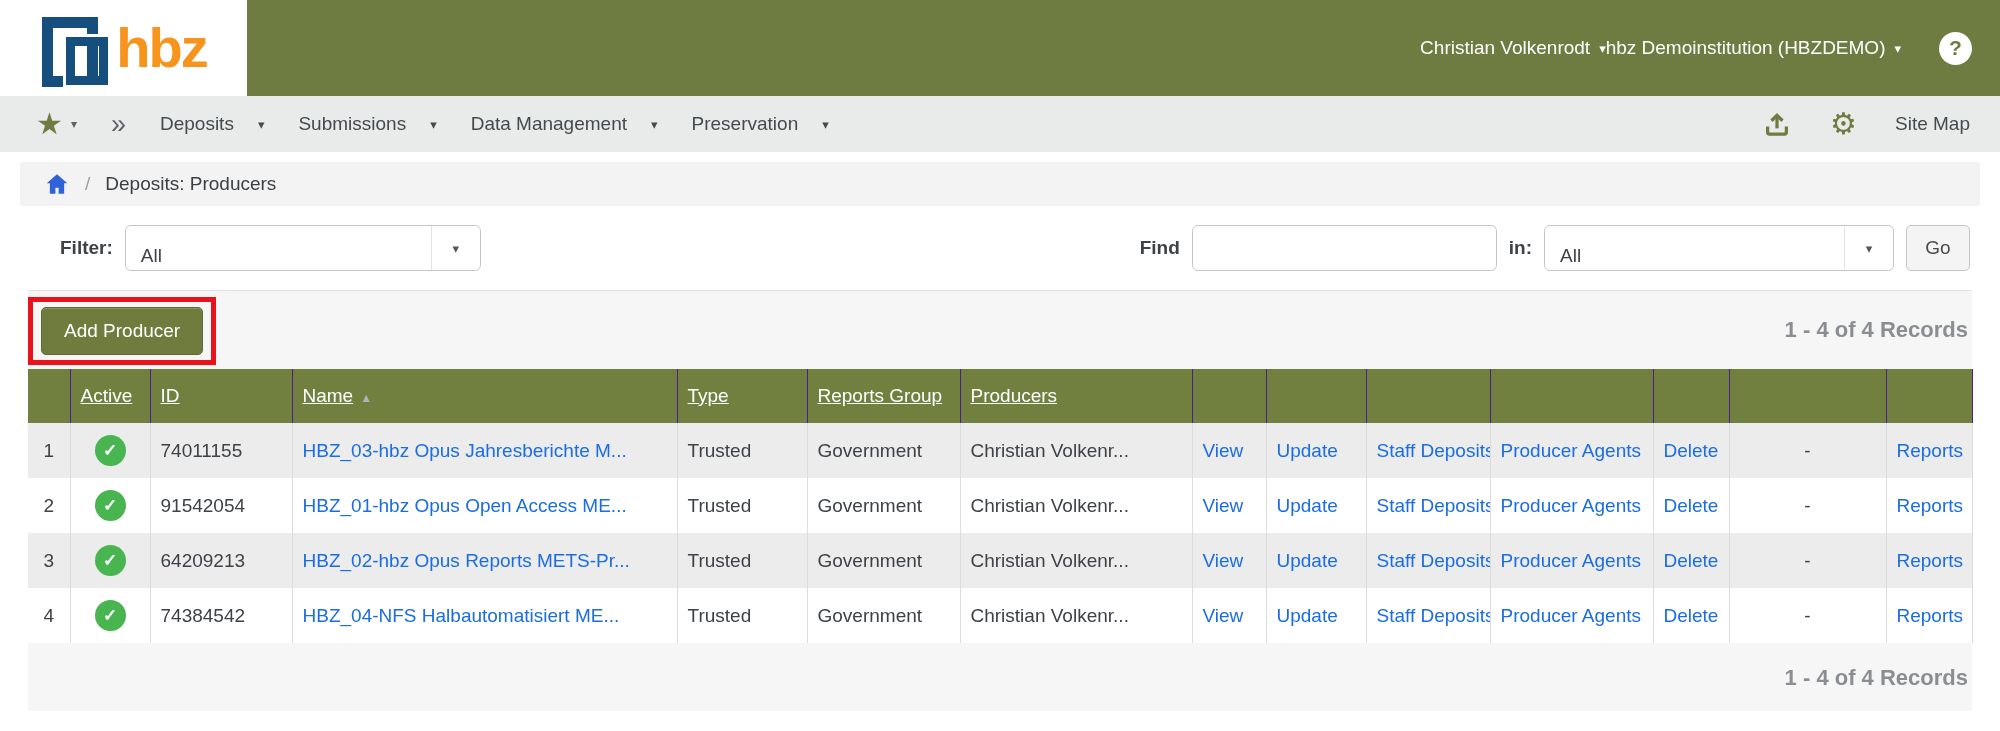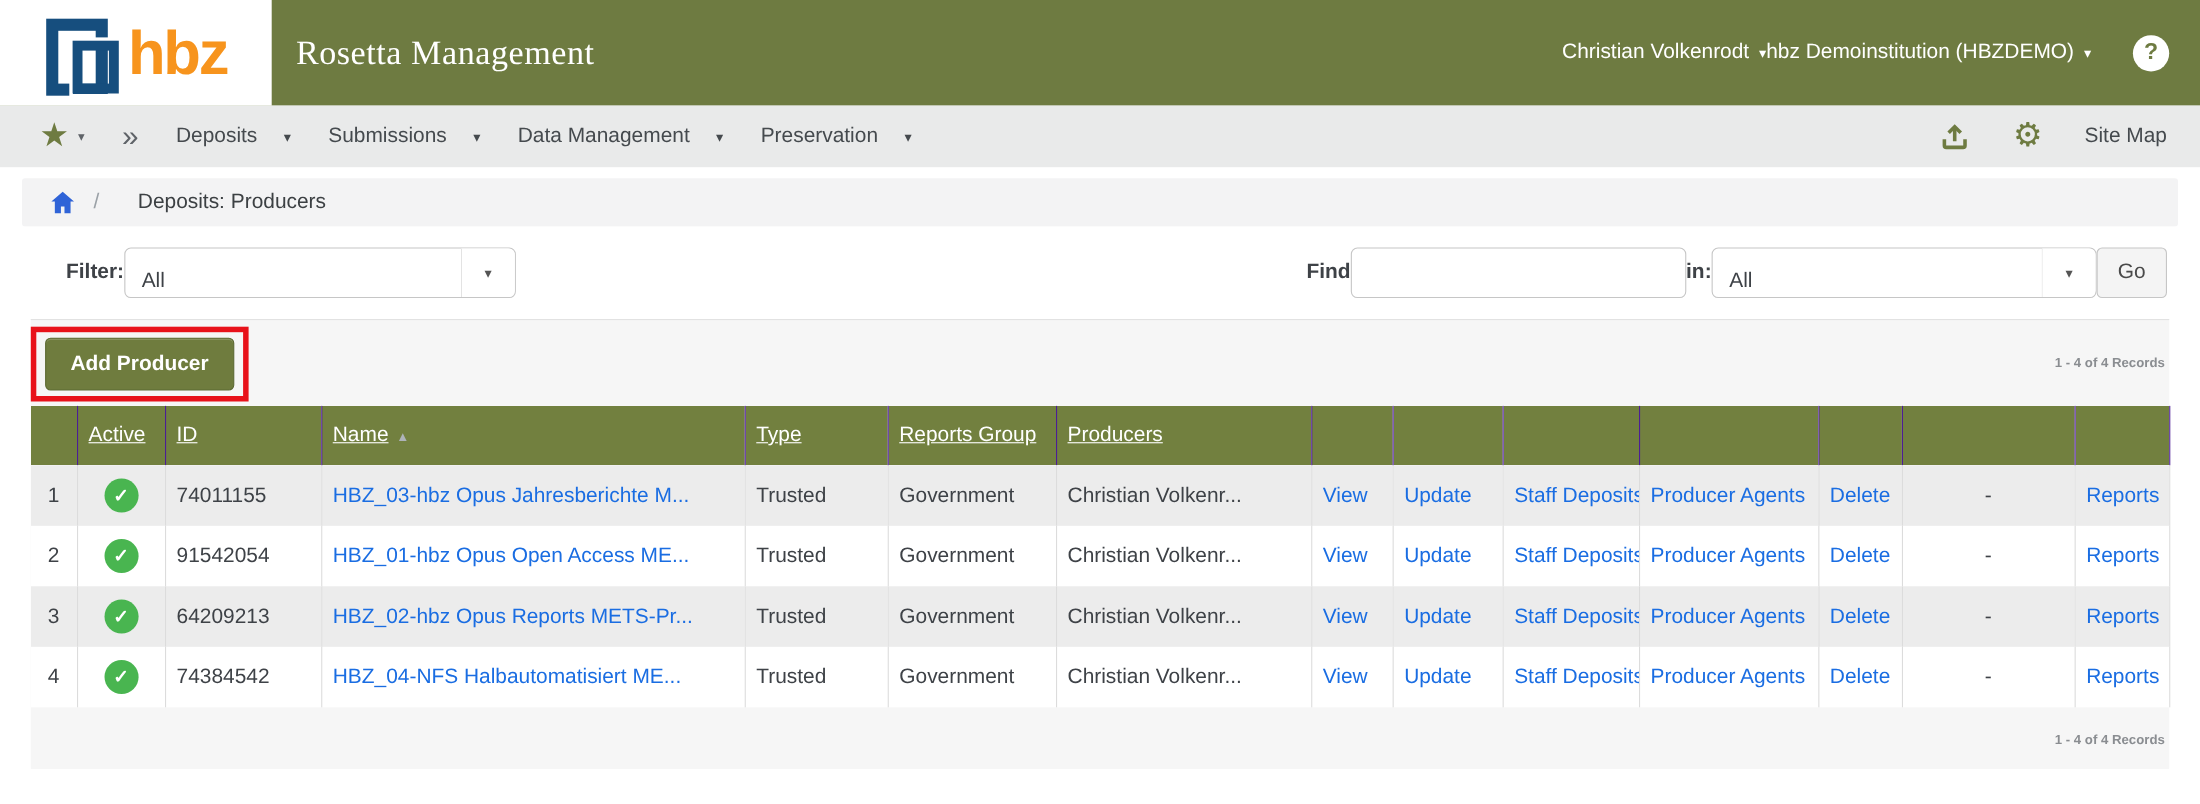--- a/index.html
+++ b/index.html
@@ -31,37 +31,37 @@
   .nav-item .caret{color:#454a4e;}
   .nav-spacer{flex:1;}
   .nav-right{display:flex;align-items:center;gap:38px;}
   .nav-icon-btn{cursor:pointer;display:flex;align-items:center;}
   .gear-icon{color:#6e7b41;font-size:30px;line-height:1;}
   .sitemap{font-size:19px;color:#454a4e;cursor:pointer;}
   
   .breadcrumb-bar{margin:10px 20px 0 20px;height:44px;background:#f3f3f4;border-radius:3px;display:flex;align-items:center;padding:0 24px;}
   .crumb-home{display:flex;align-items:center;cursor:pointer;}
   .crumb-sep{color:#9aa0a6;margin:0 15px;font-size:19px;}
-  .crumb-label{font-size:19px;color:#3c4043;margin-left:20px;}
+  .crumb-label{font-size:19px;color:#3c4043;}
   
   .filter-bar{height:84px;display:flex;align-items:center;justify-content:space-between;padding:0 30px 0 60px;background:#fff;}
-  .fgroup{display:flex;align-items:center;}
+  .fgroup{display:flex;align-items:center;gap:12px;}
   .flabel{font-weight:bold;font-size:19px;color:#3e4247;white-space:nowrap;}
   .select{position:relative;height:46px;background:#fff;border:1px solid #c6c6c6;border-radius:6px;display:flex;align-items:center;padding:15px 58px 0 15px;font-size:19px;color:#3e4247;cursor:pointer;box-sizing:border-box;}
   .select .sel-caret{position:absolute;right:0;top:0;bottom:0;width:48px;display:flex;align-items:center;justify-content:center;color:#555;border-left:1px solid #e3e3e3;border-radius:0 6px 6px 0;background:#fff;font-size:13px;}
   .sel-filter{width:356px;}
   .sel-in{width:350px;}
   .find-input{width:305px;height:46px;border:1px solid #c6c6c6;border-radius:6px;font-size:19px;padding:0 12px;box-sizing:border-box;color:#3e4247;outline:none;background:#fff;}
   .go-btn{height:46px;min-width:64px;background:#f4f4f4;border:1px solid #c6c6c6;border-radius:5px;font-size:19px;color:#4a4a4a;cursor:pointer;padding:0 14px;font-family:"Liberation Sans",sans-serif;}
   
   .panel{margin:0 28px;background:#f6f6f6;border-top:1px solid #e2e2e2;padding-bottom:20px;}
   .toolbar{display:flex;align-items:center;justify-content:space-between;height:78px;position:relative;}
   .highlight-box{border:5px solid #e8121a;padding:5px 8px;display:inline-block;margin-top:2px;}
-  .add-btn{background:#6f7c3e;border:1px solid #5d6a33;color:#fff;font-size:19px;padding:12px 22px;border-radius:5px;cursor:pointer;box-shadow:inset 0 1px 0 rgba(255,255,255,.18);font-family:"Liberation Sans",sans-serif;font-weight:bold;}
-  .records{font-weight:bold;color:#8a8d91;font-size:12px;white-space:nowrap;}
+  .add-btn{background:#6f7c3e;border:1px solid #5d6a33;color:#fff;font-size:19px;padding:12px 22px;border-radius:5px;cursor:pointer;box-shadow:inset 0 1px 0 rgba(255,255,255,.18);font-family:"Liberation Sans",sans-serif;}
+  .records{font-weight:bold;color:#8a8d91;font-size:22px;white-space:nowrap;}
   .records-top{margin-right:4px;}
   
   table.grid{border-collapse:collapse;table-layout:fixed;width:1944px;background:#fff;}
   table.grid th{background:#72803f;color:#fff;font-weight:normal;font-size:19px;text-align:left;padding:0 10px;height:54px;border-right:1px solid #4c1d95;white-space:nowrap;overflow:hidden;}
   table.grid th .hlink{text-decoration:underline;cursor:pointer;}
   .sort-asc{color:#aeb3b9;font-size:12px;margin-left:7px;}
   table.grid td{font-size:19px;color:#3e4247;padding:0 10px;height:55px;border-right:1px solid #dcdcdc;white-space:nowrap;overflow:hidden;background:#fff;}
   tr.row-odd td{background:#ececec;}
   td.num{color:#5f6368;text-align:center;padding:0 4px;}
   td.idcell{color:#5f6368;}
@@ -76,21 +76,20 @@
 <div class="app">
 
   <div class="topbar">
     <div class="logo-box">
       <span class="logo-mark">
         <span class="logo-sq1"></span>
           <span class="logo-sq2"></span>
       </span>
       <span class="logo-text">hbz</span>
     </div>
-    <div class="app-title">Rosetta Management</div>
     <div class="topbar-spacer"></div>
     <div class="top-menu">
       <span>Christian Volkenrodt</span>
       <span class="caret">▾</span>
     </div>
     <div class="top-menu">
       <span>hbz Demoinstitution (HBZDEMO)</span>
       <span class="caret">▾</span>
     </div>
     <div class="help-btn">

